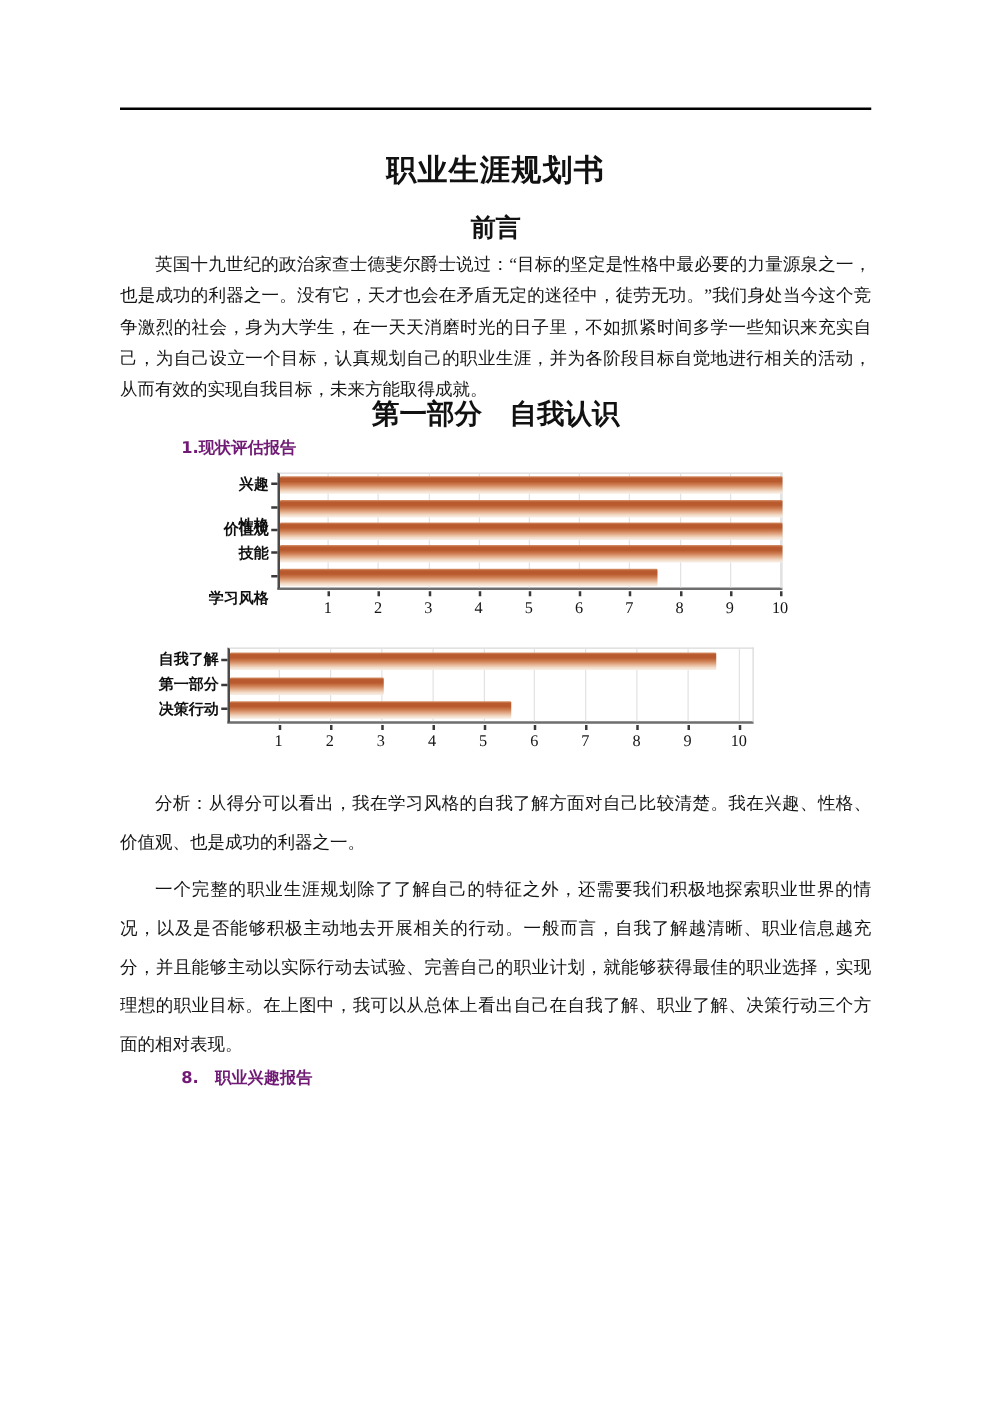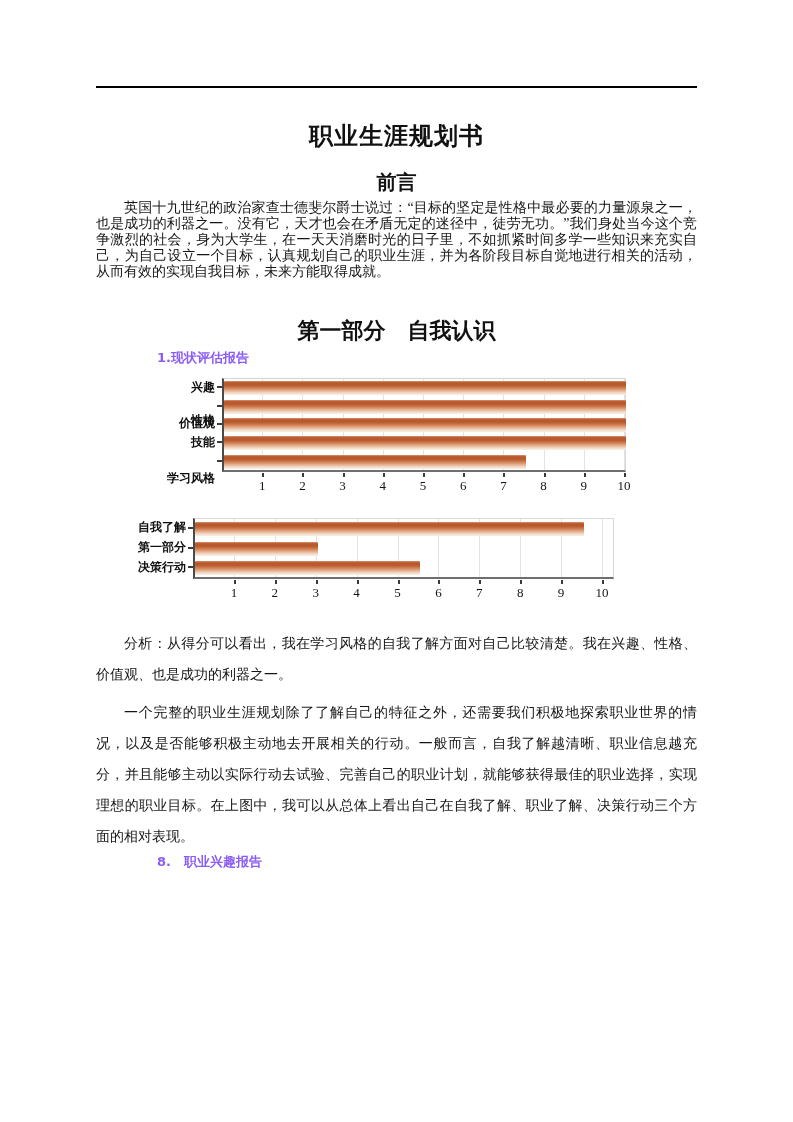--- a/index.html
+++ b/index.html
@@ -15,39 +15,39 @@
     font-size:24px; font-weight:bold; font-family:"DejaVu Sans", sans-serif; letter-spacing:1px;
   }
   .preface-heading {
     position:absolute; left:0; top:169px; width:100%; text-align:center;
     font-size:20px; font-weight:bold; font-family:"DejaVu Sans", sans-serif;
   }
   .body-para {
     position:absolute; left:96px; width:601px; font-size:14px;
     text-align:justify; text-indent:2em; color:#151515;
   }
-  .para1 { top:200px; line-height:16px; }
+  .para1 { top:200px; line-height:25px; }
   .para-loose { line-height:31px; }
   .analysis { top:628px; }
   .discussion { top:697px; }
   .section-heading {
     position:absolute; left:0; top:316px; width:100%; text-align:center;
     font-size:22px; font-weight:bold; font-family:"DejaVu Sans", sans-serif;
   }
   .subhead {
     position:absolute; left:145px; font-size:13px; font-weight:bold;
-    font-family:"DejaVu Sans", sans-serif; color:#8b5cf6;margin-left:12px;
+    font-family:"DejaVu Sans", sans-serif; color:#701a75;
   }
   .subhead1 { top:349px; }
   .subhead2 { top:853px; }
 
   
   .chart { position:absolute; }
   .chart1 { left:150px; top:378px; width:490px; height:118px; }
-  .chart2 { left:137px; top:518px; width:492px; height:86px; }
+  .chart2 { left:126px; top:518px; width:492px; height:86px; }
   .plot {
     position:absolute; top:0; background:#fff;
     border-top:1px solid #d9d9d9; border-right:1px solid #d9d9d9;
     border-left:2px solid #4a4a4a; border-bottom:2px solid #6e6e6e;
   }
   .gridline { position:absolute; top:0; bottom:0; width:1px; background:#e3e3e3; }
   .bar { position:absolute; left:0; border-radius:1px; }
   .ylab {
     position:absolute; display:flex; align-items:center; justify-content:flex-end;
     font-family:"DejaVu Sans", sans-serif; font-weight:bold; font-size:12px;

